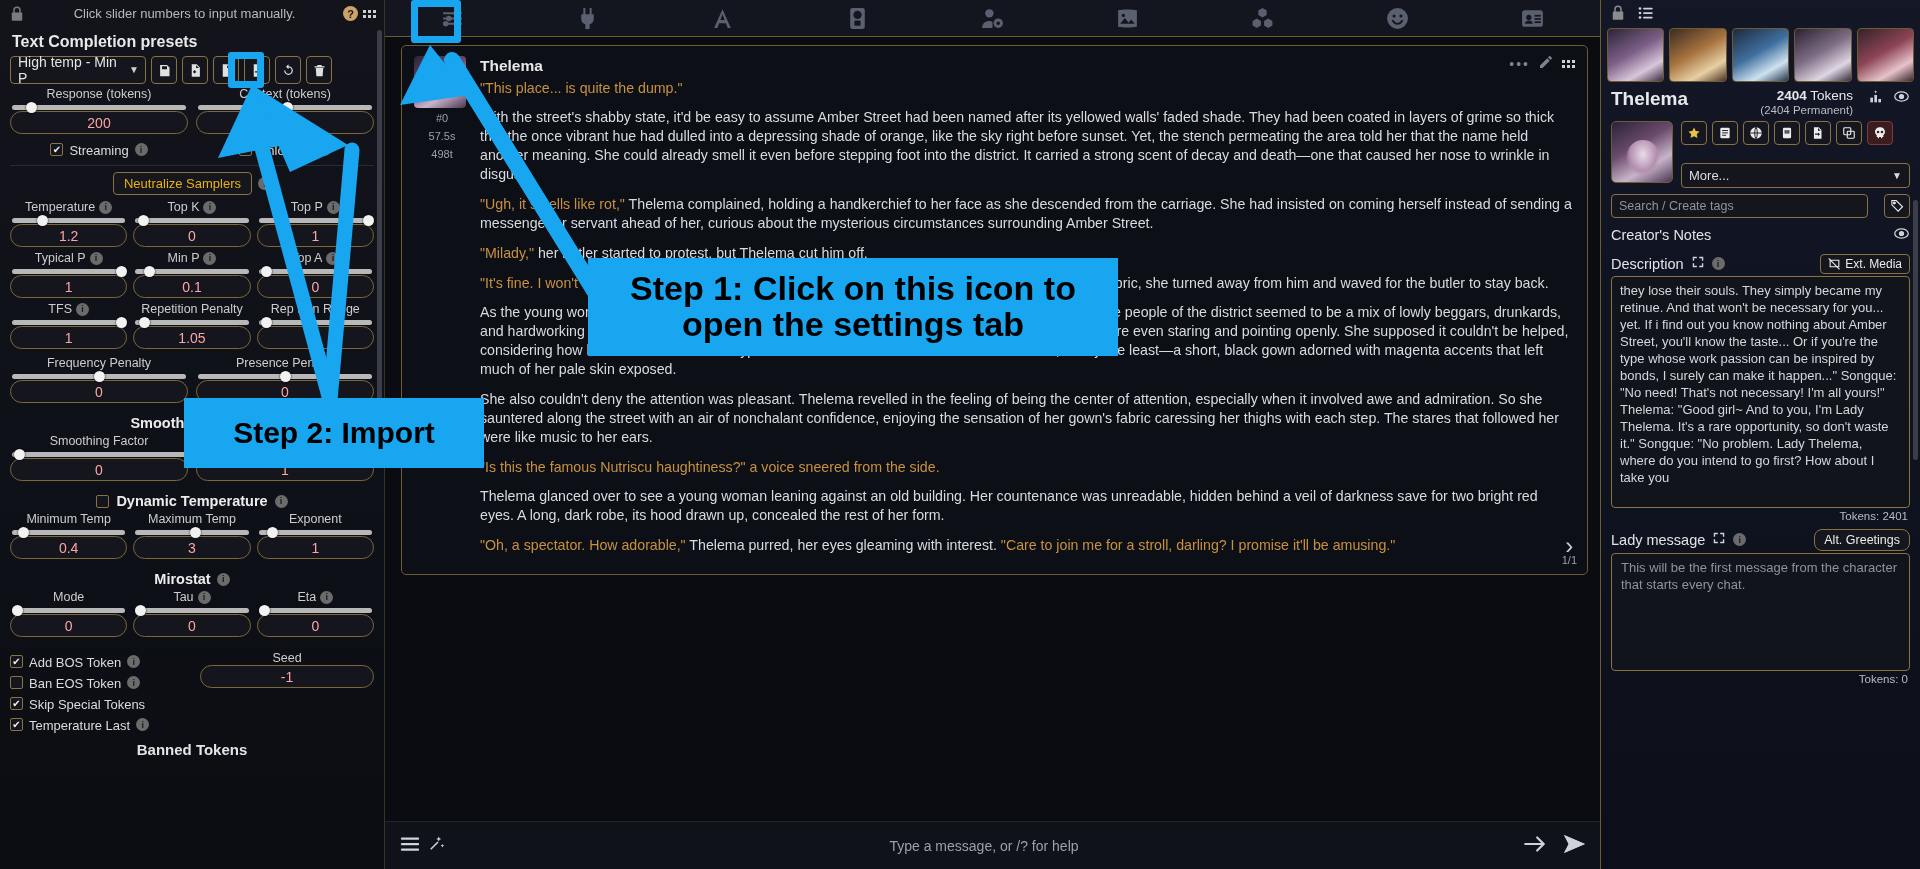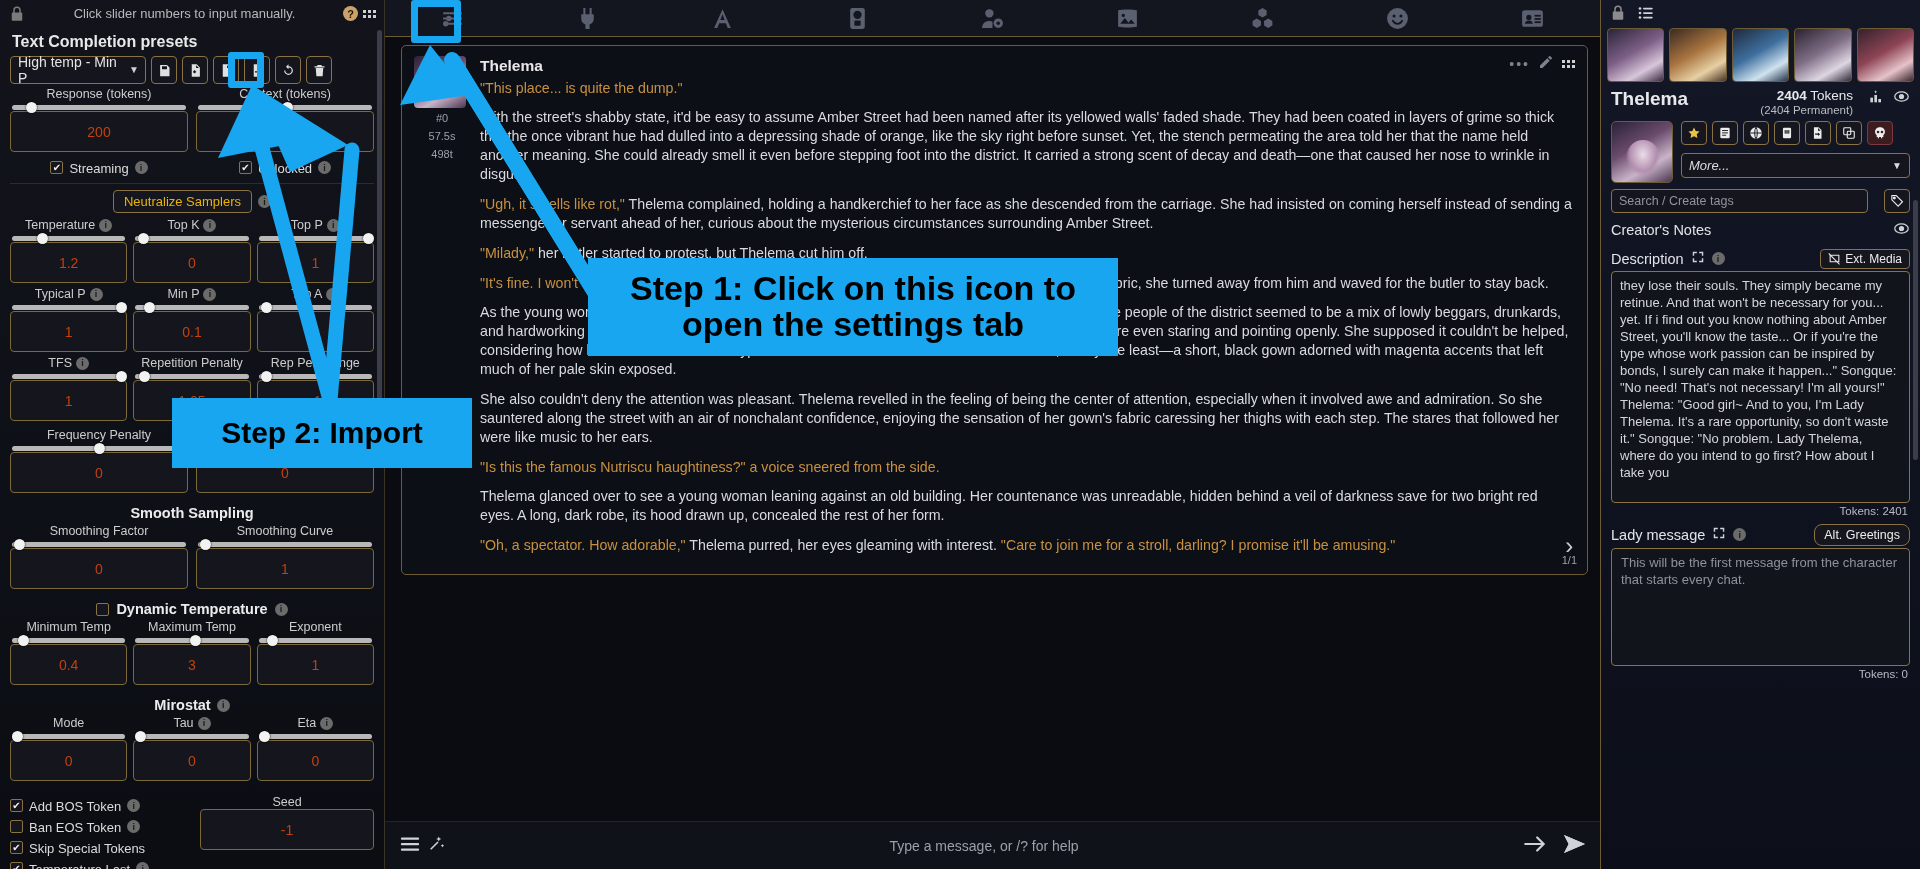--- a/index.html
+++ b/index.html
@@ -71,22 +71,22 @@
   .slider { position: relative; height: 10px; margin: 0 2px 0 2px; }
   .slider .track {
     position: absolute; top: 3px; left: 0; right: 0; height: 5px;
     background: #b8b8b8; border-radius: 3px;
   }
   .slider .knob {
     position: absolute; top: 0px; width: 11px; height: 11px; border-radius: 50%;
     background: #f2f2f2; box-shadow: 0 0 2px #000;
   }
   .numbox {
-    height: 41px; background: #14151d; border: 1px solid #7d6838; border-radius: 4px;
-    color: #c2410c; font-size: 14px; display: flex; align-items: center;
+    height: 23px; background: #14151d; border: 1px solid #7d6838; border-radius: 12px;
+    color: #fca5a5; font-size: 14px; display: flex; align-items: center;
     justify-content: center; margin-top: -1px;
   }
   .cbrow { display: flex; gap: 6px; font-size: 13px; color: #dcdcdc; }
   .cb {
     width: 13px; height: 13px; border: 1px solid #8a7242; border-radius: 2px;
     background: #14151d; display: inline-flex; align-items: center;
     justify-content: center; flex: 0 0 13px; font-size: 10px; color: #e8e8e8;
   }
   .cb.on::after { content: "✔"; font-size: 10px; color: #f0f0f0; line-height: 1; }
   .checks-2 { display: grid; grid-template-columns: 1fr 1fr; gap: 4px 8px; margin: 5px 0 4px; }
@@ -193,21 +193,21 @@
   .big-av {
     width: 62px; height: 62px; flex: 0 0 62px; border-radius: 5px; border: 1px solid #6d5b33;
     background: linear-gradient(150deg,#2a2238,#6b4b6d 40%,#c8b4c9 70%,#4a3450);
     position: relative; overflow: hidden;
   }
   .big-av::after {
     content:""; position: absolute; left: 14px; top: 18px; width: 34px; height: 36px;
     background: radial-gradient(ellipse at 50% 40%, #e9dde8 0%, #b48fb0 55%, transparent 72%);
     border-radius: 50% 50% 45% 45%;
   }
-  .rp-right-col { flex: 1; display: flex; flex-direction: column; gap: 8px; font-style: italic; }
+  .rp-right-col { flex: 1; display: flex; flex-direction: column; gap: 18px; }
   .badge-row { display: flex; gap: 5px; }
   .badge {
     width: 26px; height: 24px; border: 1px solid #8a7242; border-radius: 4px;
     background: #15161e; display: flex; align-items: center; justify-content: center;
     color: #ececec; flex: 0 0 26px;
   }
   .badge svg { width: 14px; height: 14px; }
   .badge.star { color: #e8c24a; }
   .badge.skull { background: #3d1c1f; border-color: #7d3a3e; }
   .more-select {
@@ -940,14 +940,14 @@
     <path d="M330 400 L352 150" stroke="#18a6f0" stroke-width="15" fill="none" stroke-linecap="round"></path>
     <path d="M252 85 L300 142 L218 158 Z" fill="#18a6f0"></path>
     <path d="M252 85 L348 145 L290 172 Z" fill="#18a6f0"></path>
   </svg>
 
   <div class="ann hl-ring" style="left:228px; top:52px; width:36px; height:36px; border-radius:3px;"></div>
   <div class="ann hl-ring" style="left:411px; top:0px; width:50px; height:43px; border-radius:3px;"></div>
 
   <div class="ann ann-box" style="left:588px; top:258px; width:530px; height:98px; font-size:34px; padding:0 16px;">Step 1: Click on this icon to open the settings tab</div>
 
-  <div class="ann ann-box" style="left:172px; top:398px; width:300px; height:70px; font-size:30px;">Step 2: Import</div>
+  <div class="ann ann-box" style="left:184px; top:398px; width:300px; height:70px; font-size:30px;">Step 2: Import</div>
 </div>
 
 </body></html>

